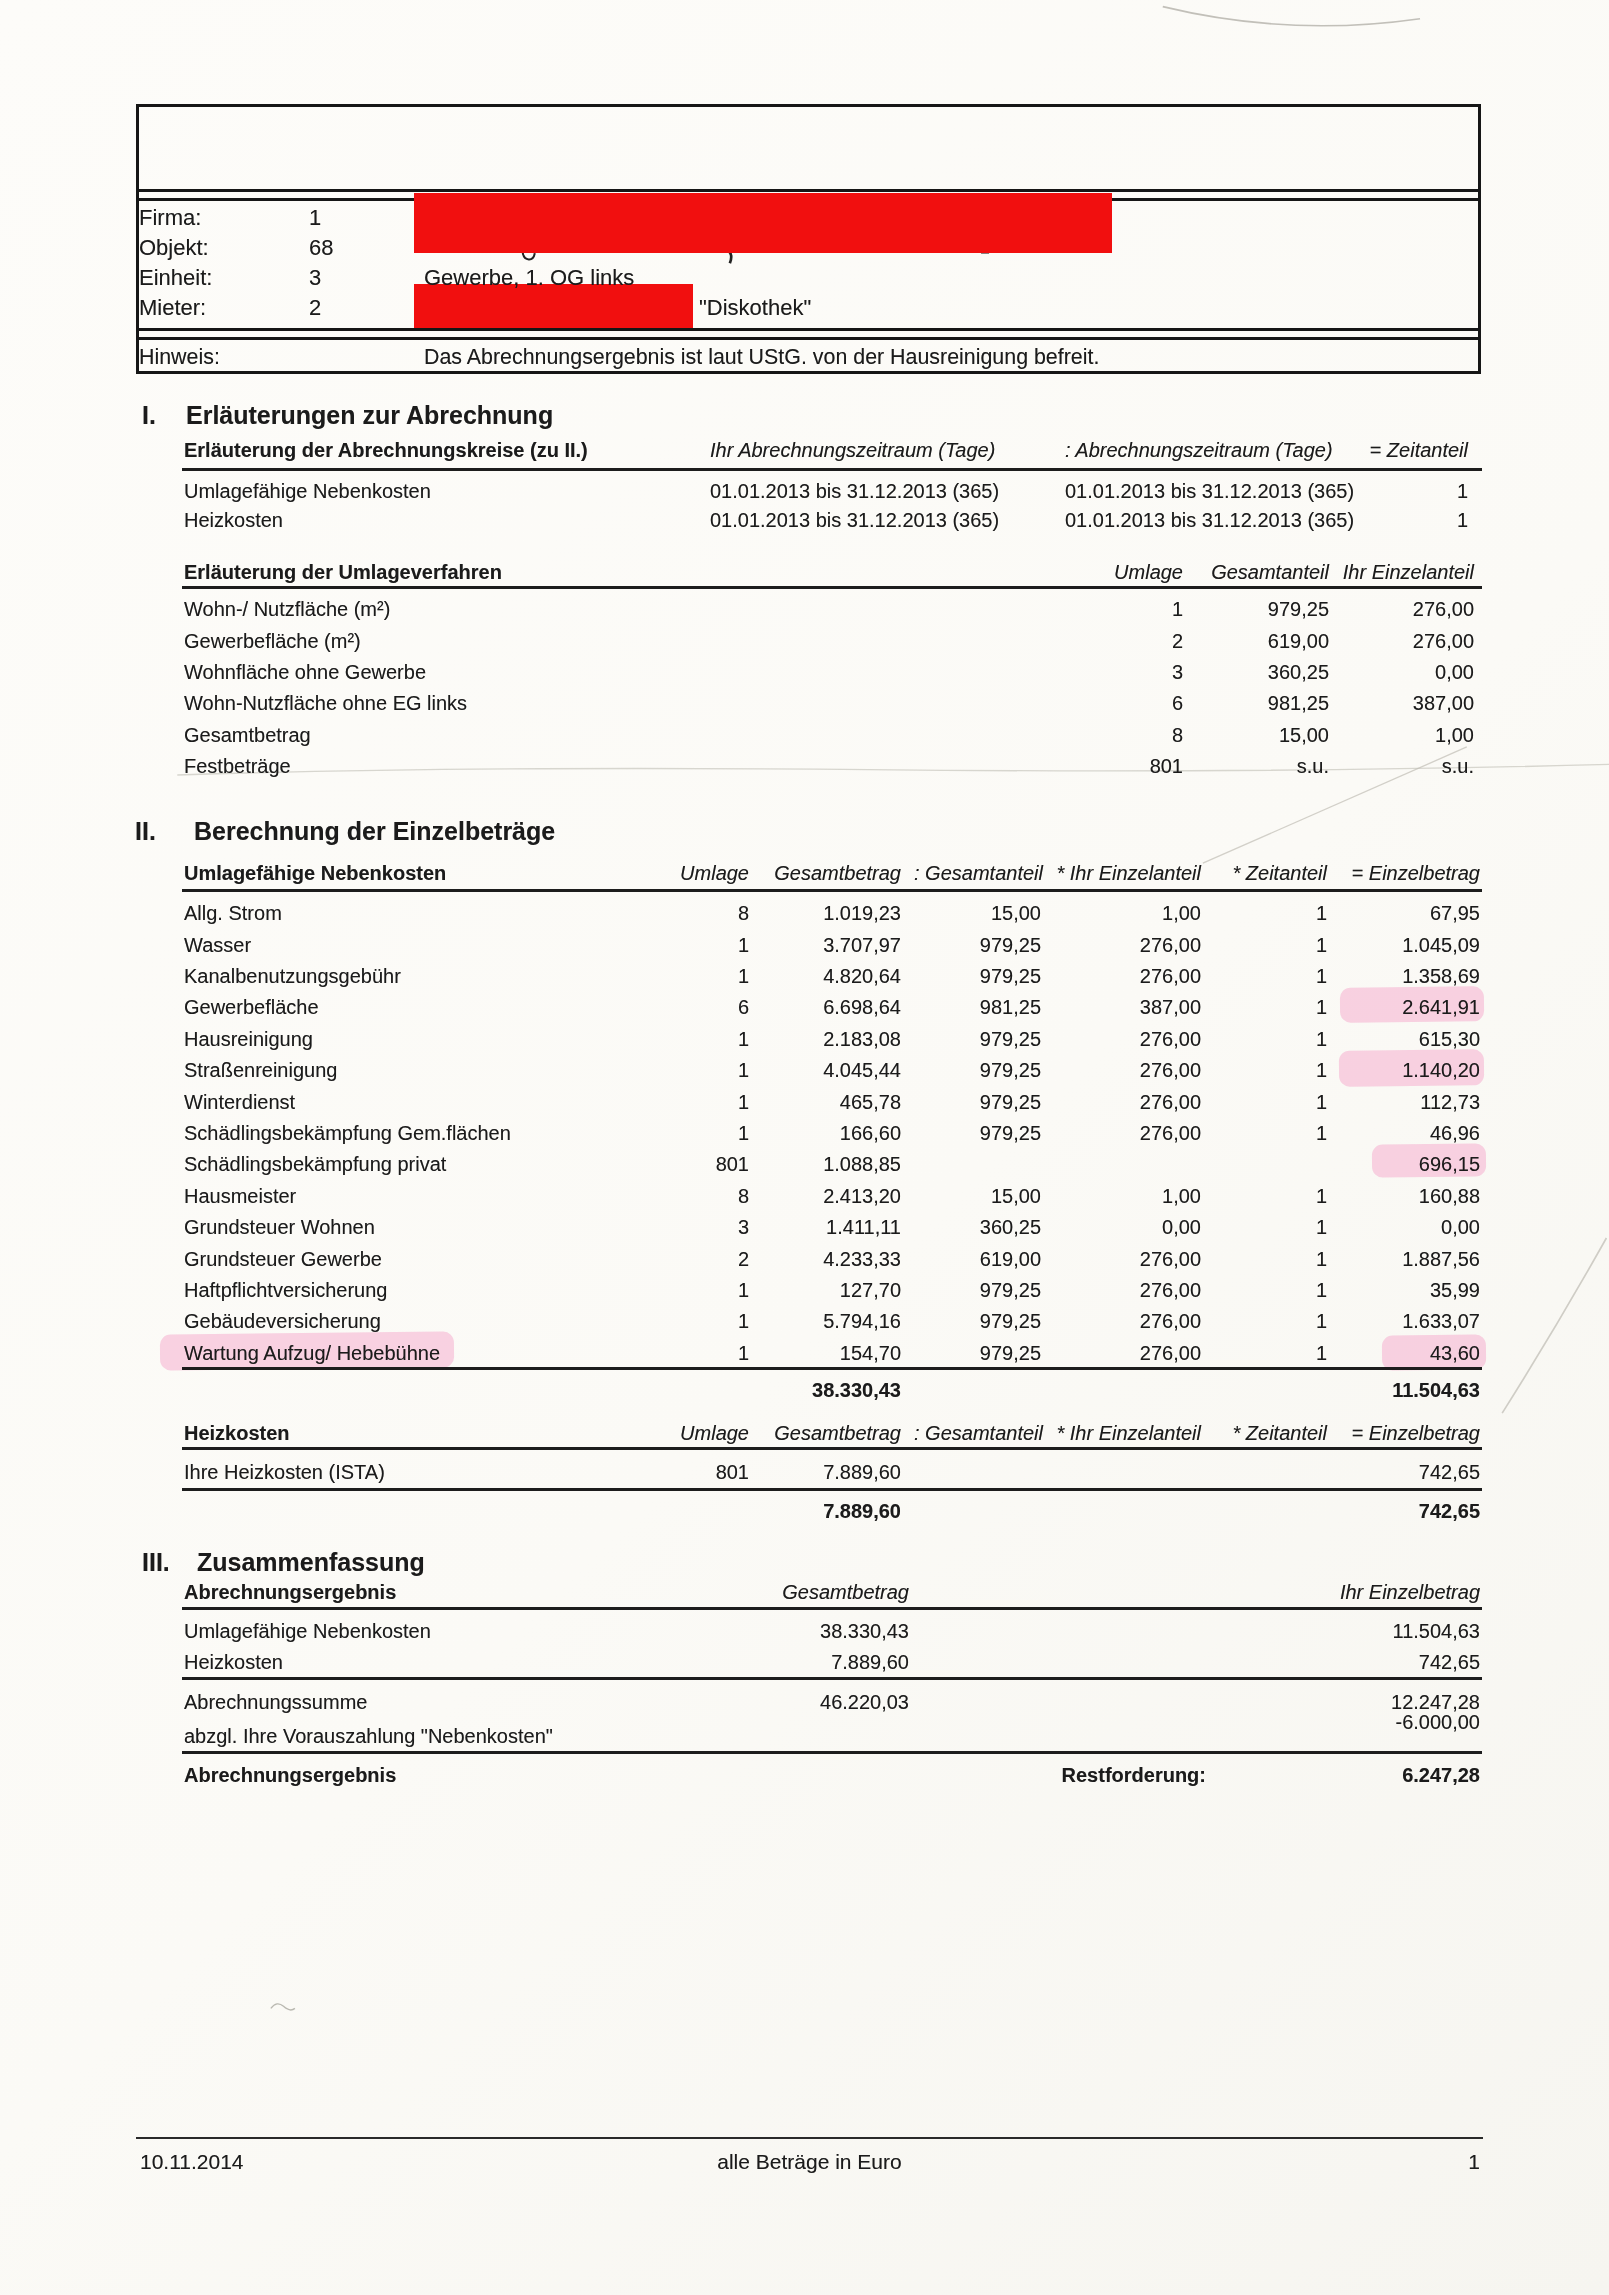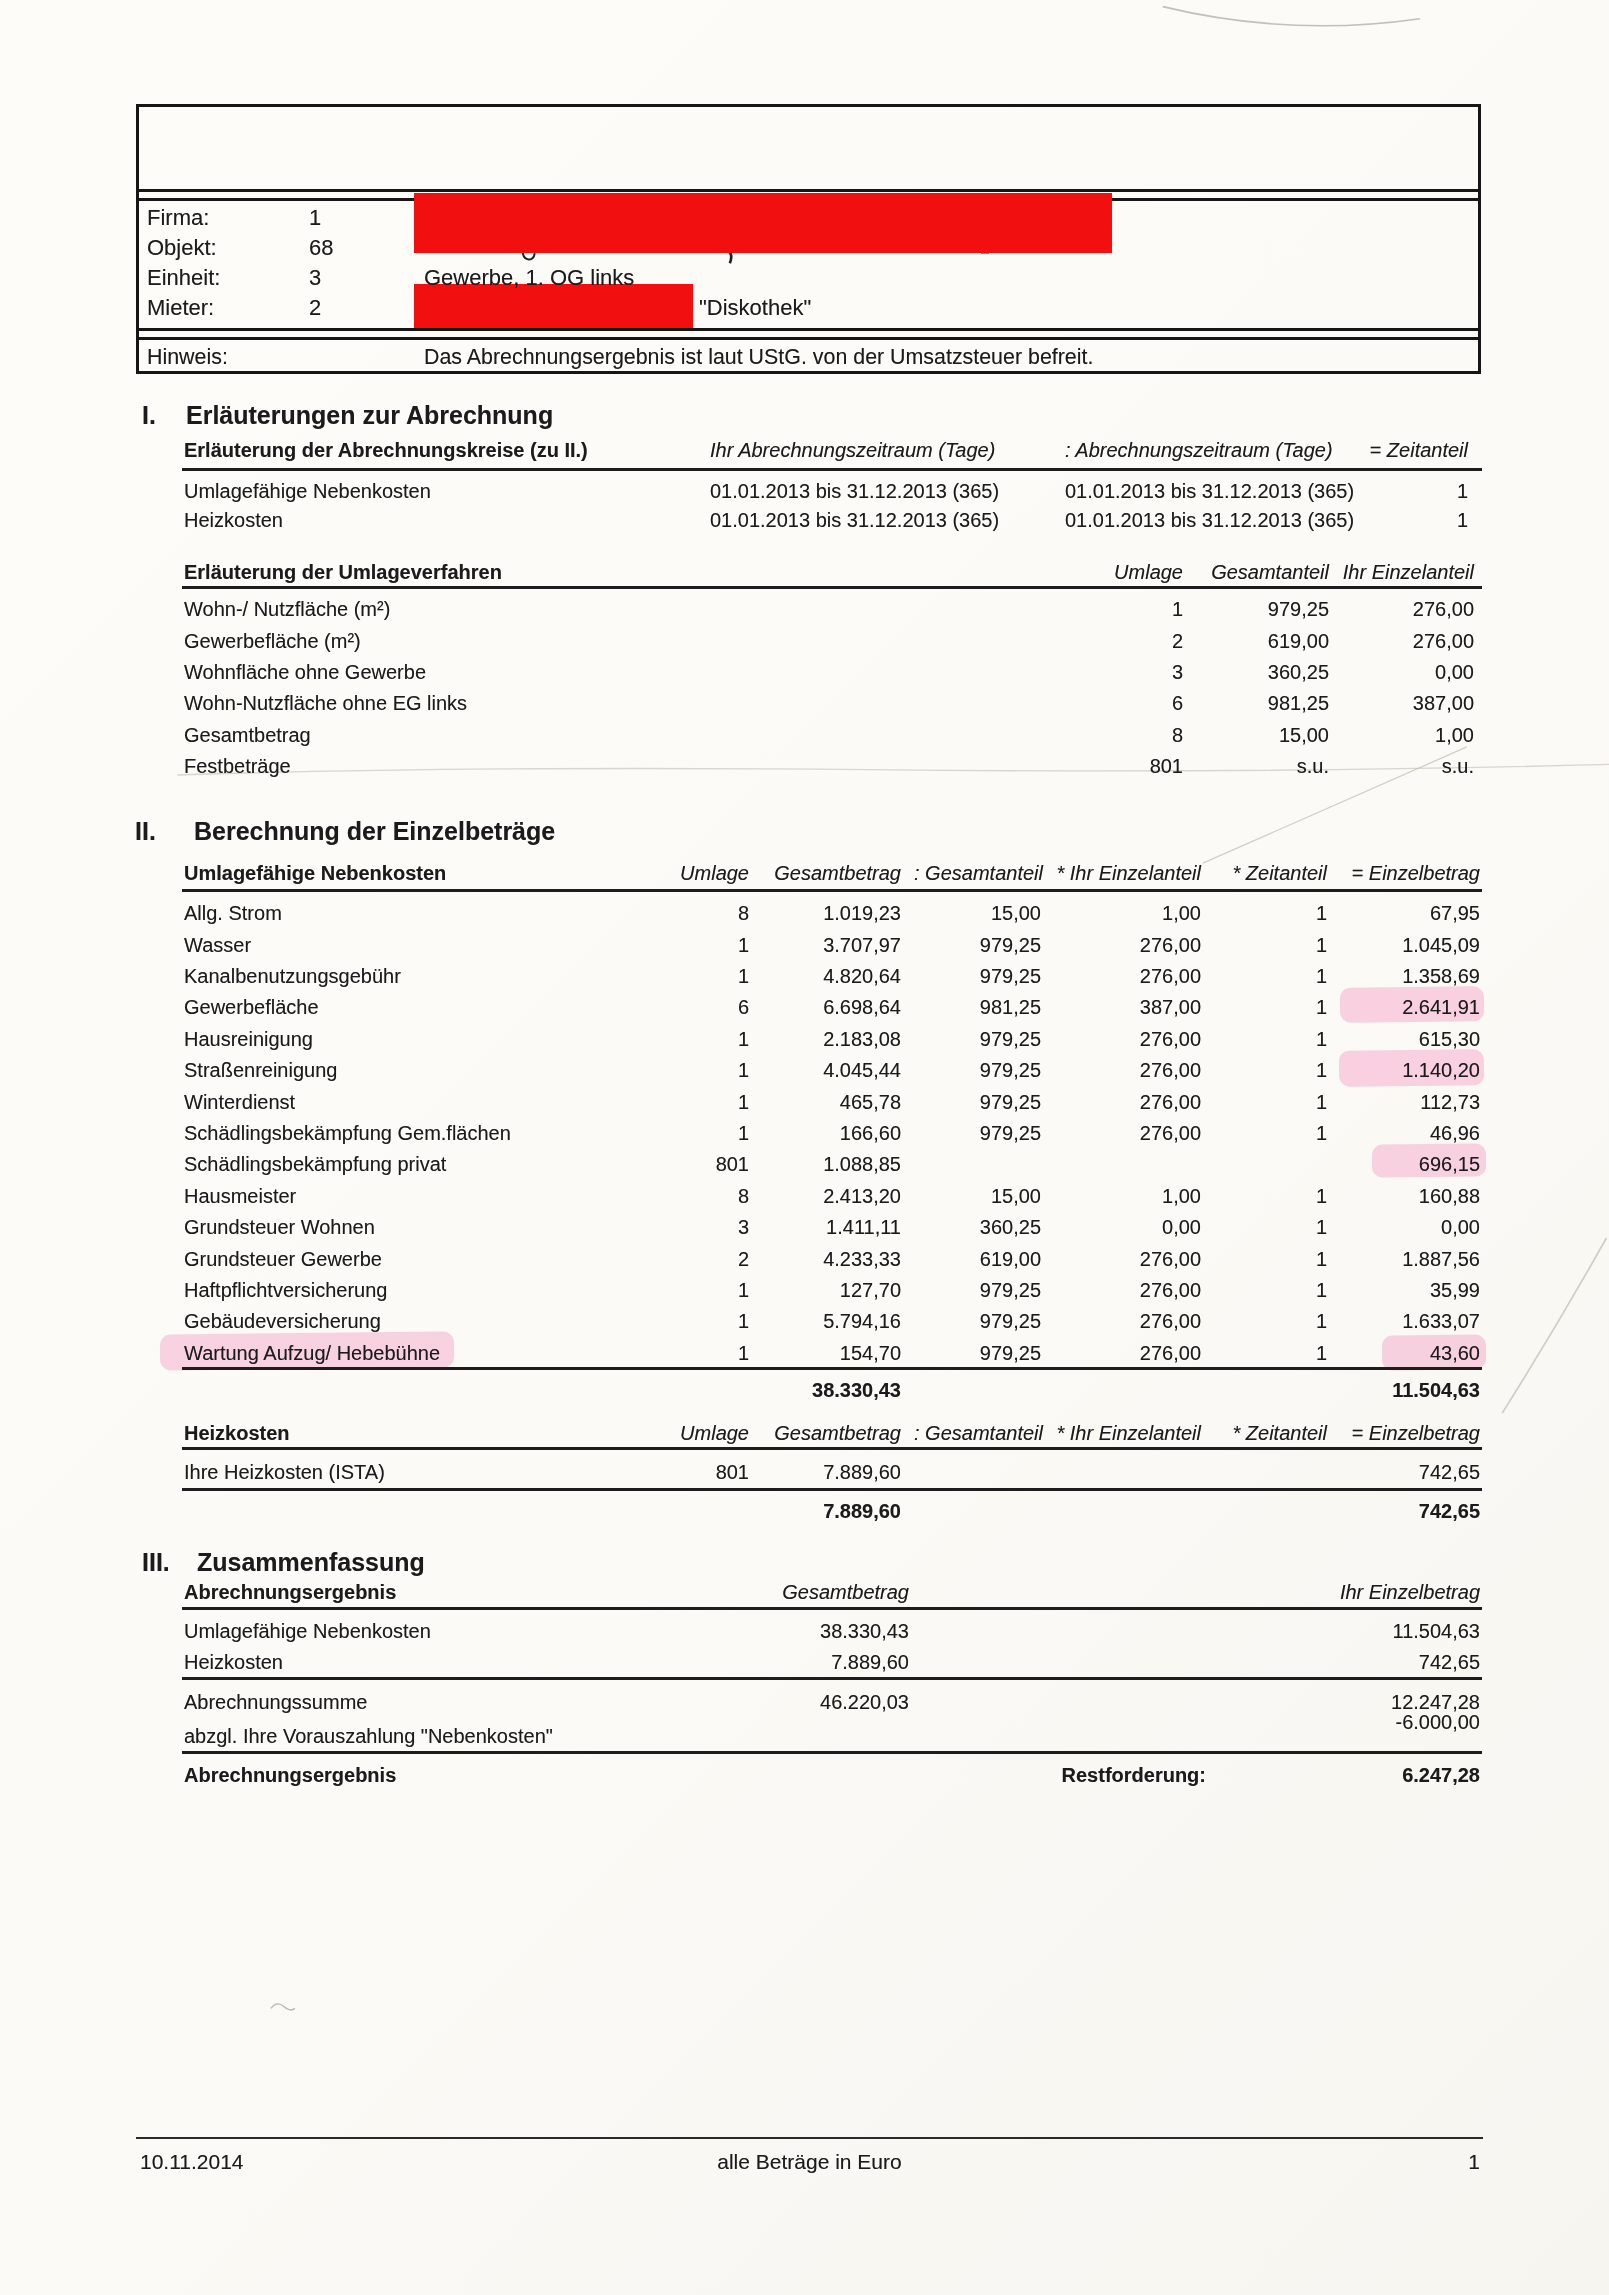--- a/index.html
+++ b/index.html
@@ -21,21 +21,21 @@
   .rule{position:absolute;left:182px;width:1300px;height:2.7px;background:#1d1d1d}
   .rule.thin{height:2px;left:136px;width:1347px}
   .redbar{position:absolute;background:#f10f0f}
   .hlmark{position:absolute;background:rgba(246,168,203,.5);border-radius:10.7px;transform:rotate(-.6deg)}
   
   .hbox{position:absolute;left:136px;top:104px;width:1345px;height:270px;border:3.3px solid #161616;box-sizing:border-box}
   .hbox .sep{position:absolute;left:-1.3px;width:1340px;height:2.7px;background:#161616}
   .doc-title{position:absolute;top:13.4px;left:0;width:100%;text-align:center;font-size:33px;font-weight:700;letter-spacing:0.3px}
   .irow{position:absolute;left:0;width:100%;font-size:22px;white-space:nowrap}
   .irow span{position:absolute;white-space:nowrap}
-  .ilab{left:8px}.ival{left:170px}.idesc{left:285px}
+  .ilab{left:0}.ival{left:170px}.idesc{left:285px}
   .sh{position:absolute;left:0;width:1610px;font-size:25px;font-weight:700;white-space:nowrap}
   .sh span{position:absolute;white-space:nowrap}
   .footrow{font-size:21px}
   .fcenter{left:136px;width:1347px;text-align:center}
   svg.artifacts{position:absolute;left:0;top:0;pointer-events:none}
 </style>
 </head>
 <body>
 
 <div class="page">
@@ -81,21 +81,21 @@
       <span class="ilab">Mieter:</span>
       <span class="ival">2</span>
       <span style="left:560px">"Diskothek"</span>
     </div>
 
     <div class="sep" style="top:221px"></div>
     <div class="sep" style="top:230px"></div>
 
     <div class="irow" style="top:238px;font-size:21.4px">
       <span class="ilab">Hinweis:</span>
-      <span class="idesc">Das Abrechnungsergebnis ist laut UStG. von der Umsatzsteuer befreit.</span>
+      <span class="idesc">Das Abrechnungsergebnis ist laut UStG. von der Hausreinigung befreit.</span>
     </div>
   </div>
 
   <div class="sh" style="top:401px">
     <span style="left:142px">I.</span>
     <span style="left:186px">Erläuterungen zur Abrechnung</span>
   </div>
 
   <div class="row" style="top:439px">
     <span class="lab b">Erläuterung der Abrechnungskreise (zu II.)</span>

